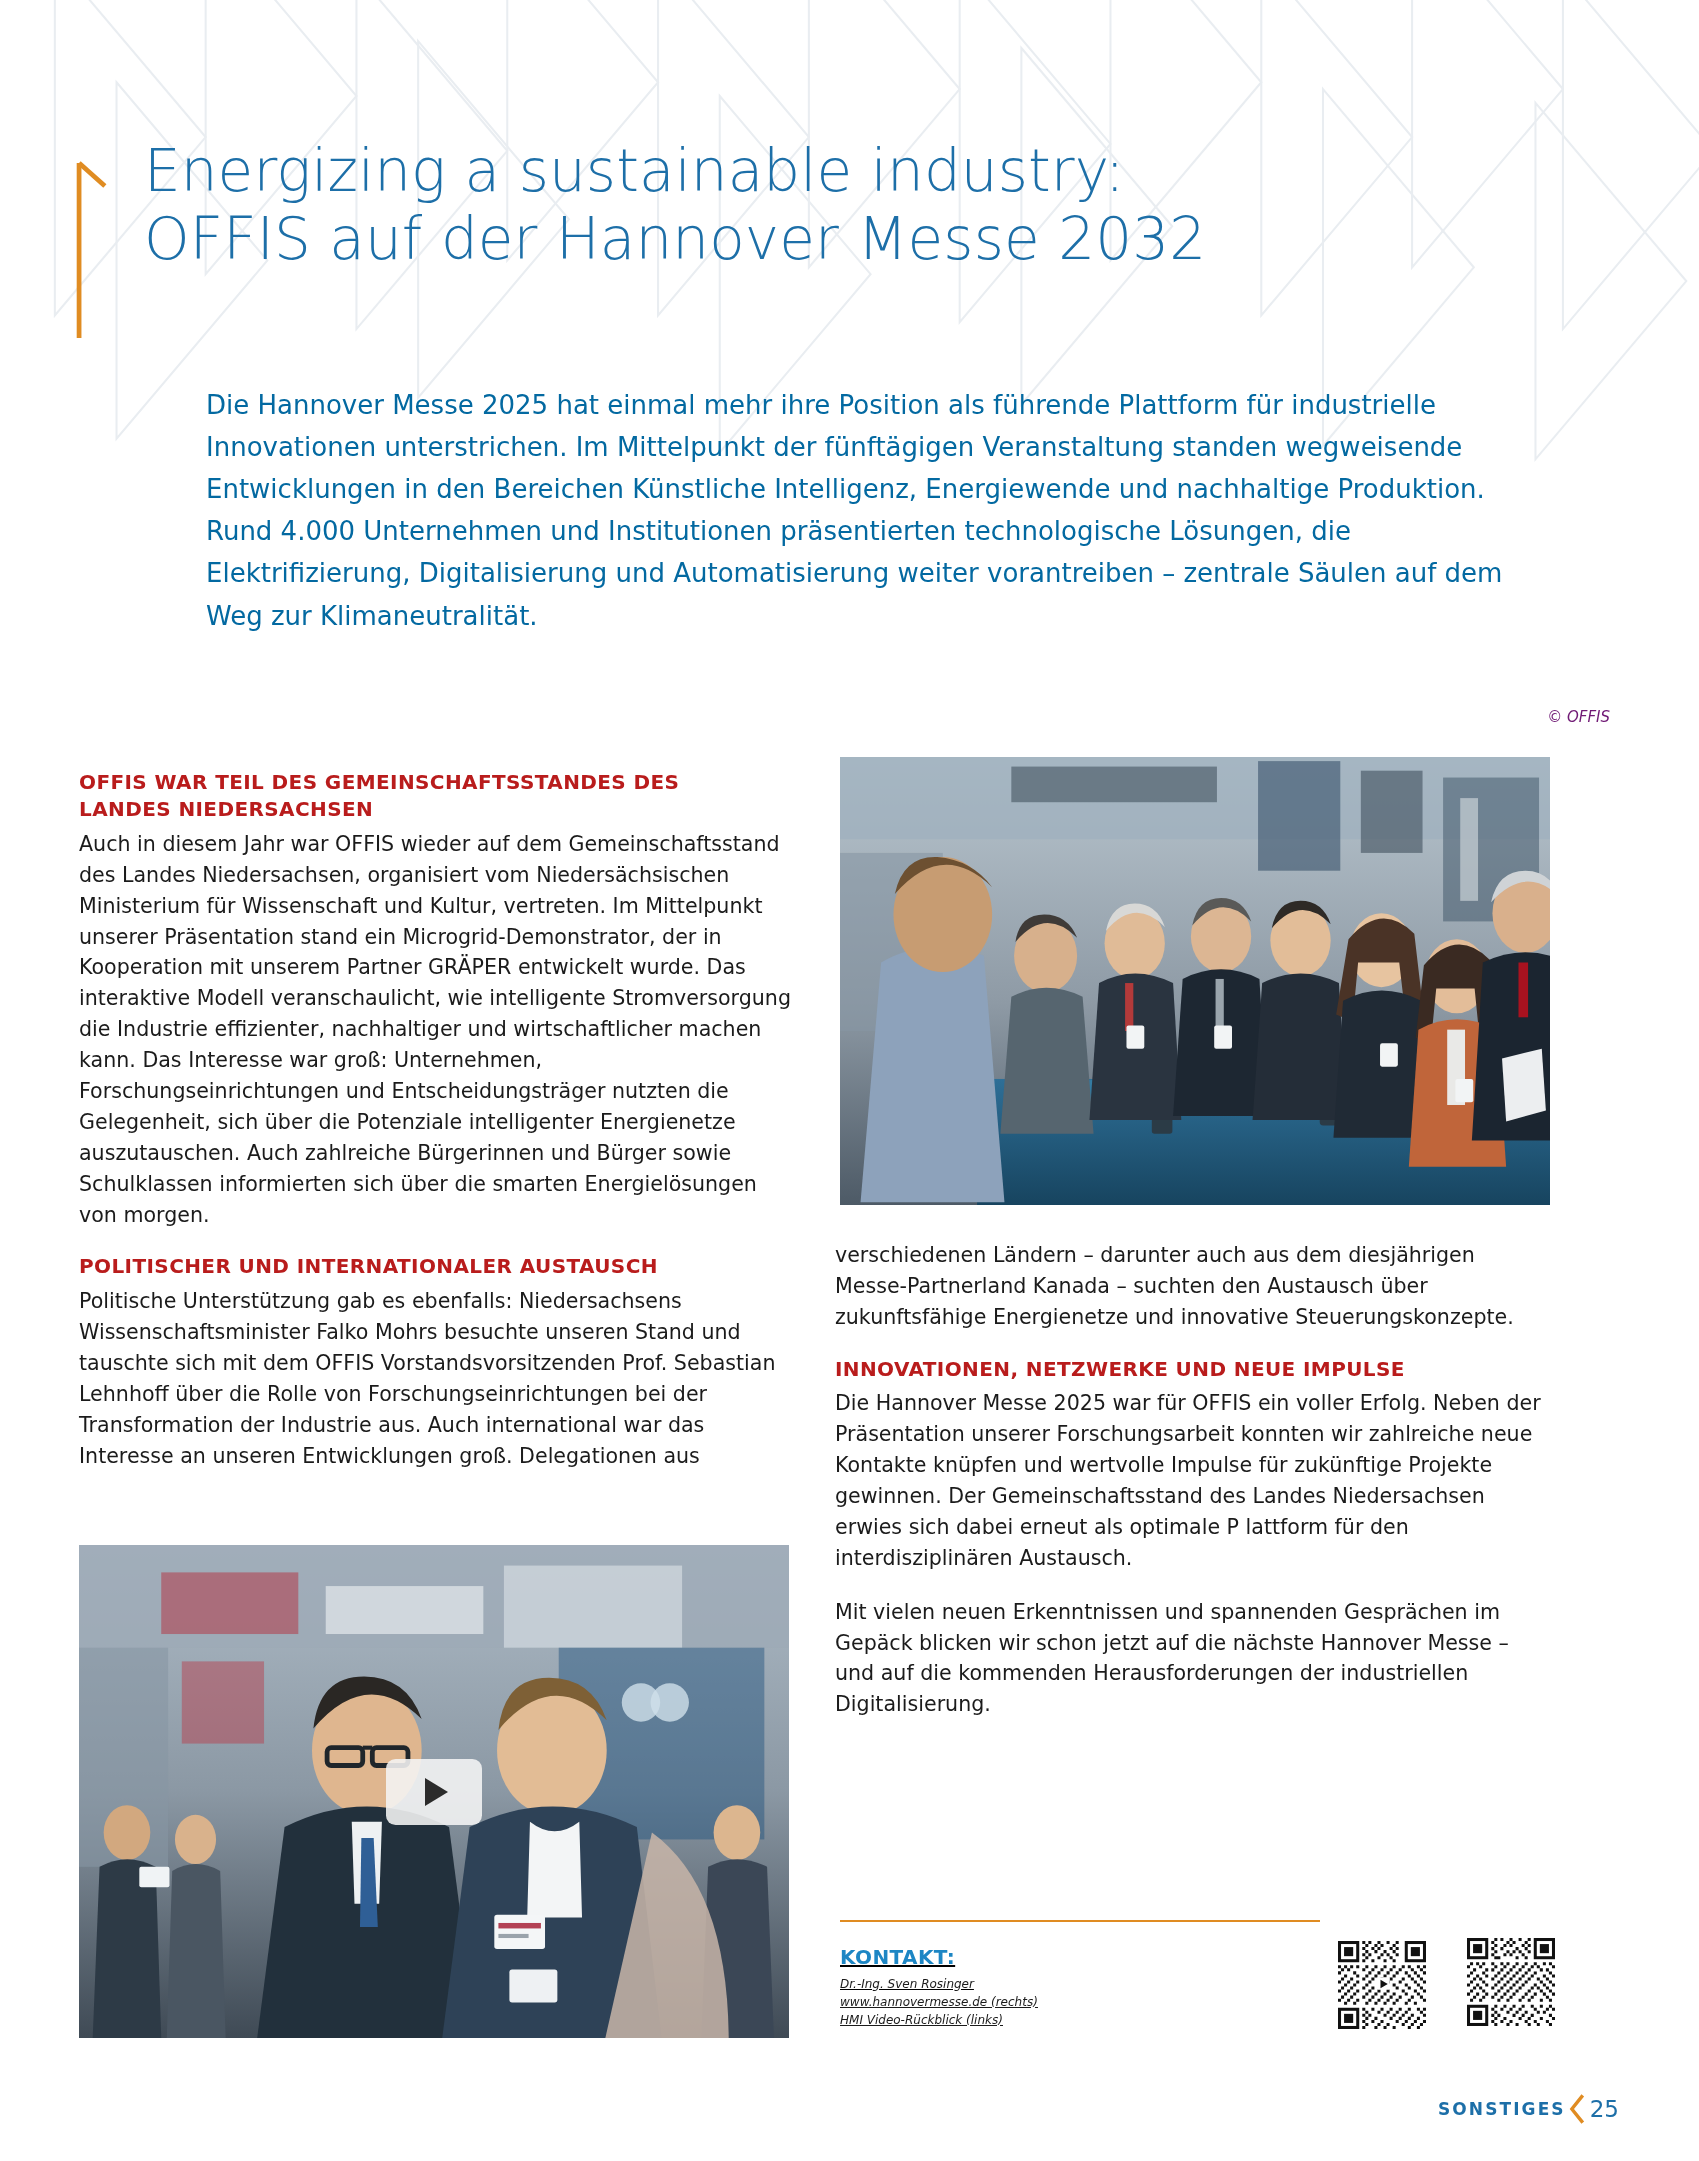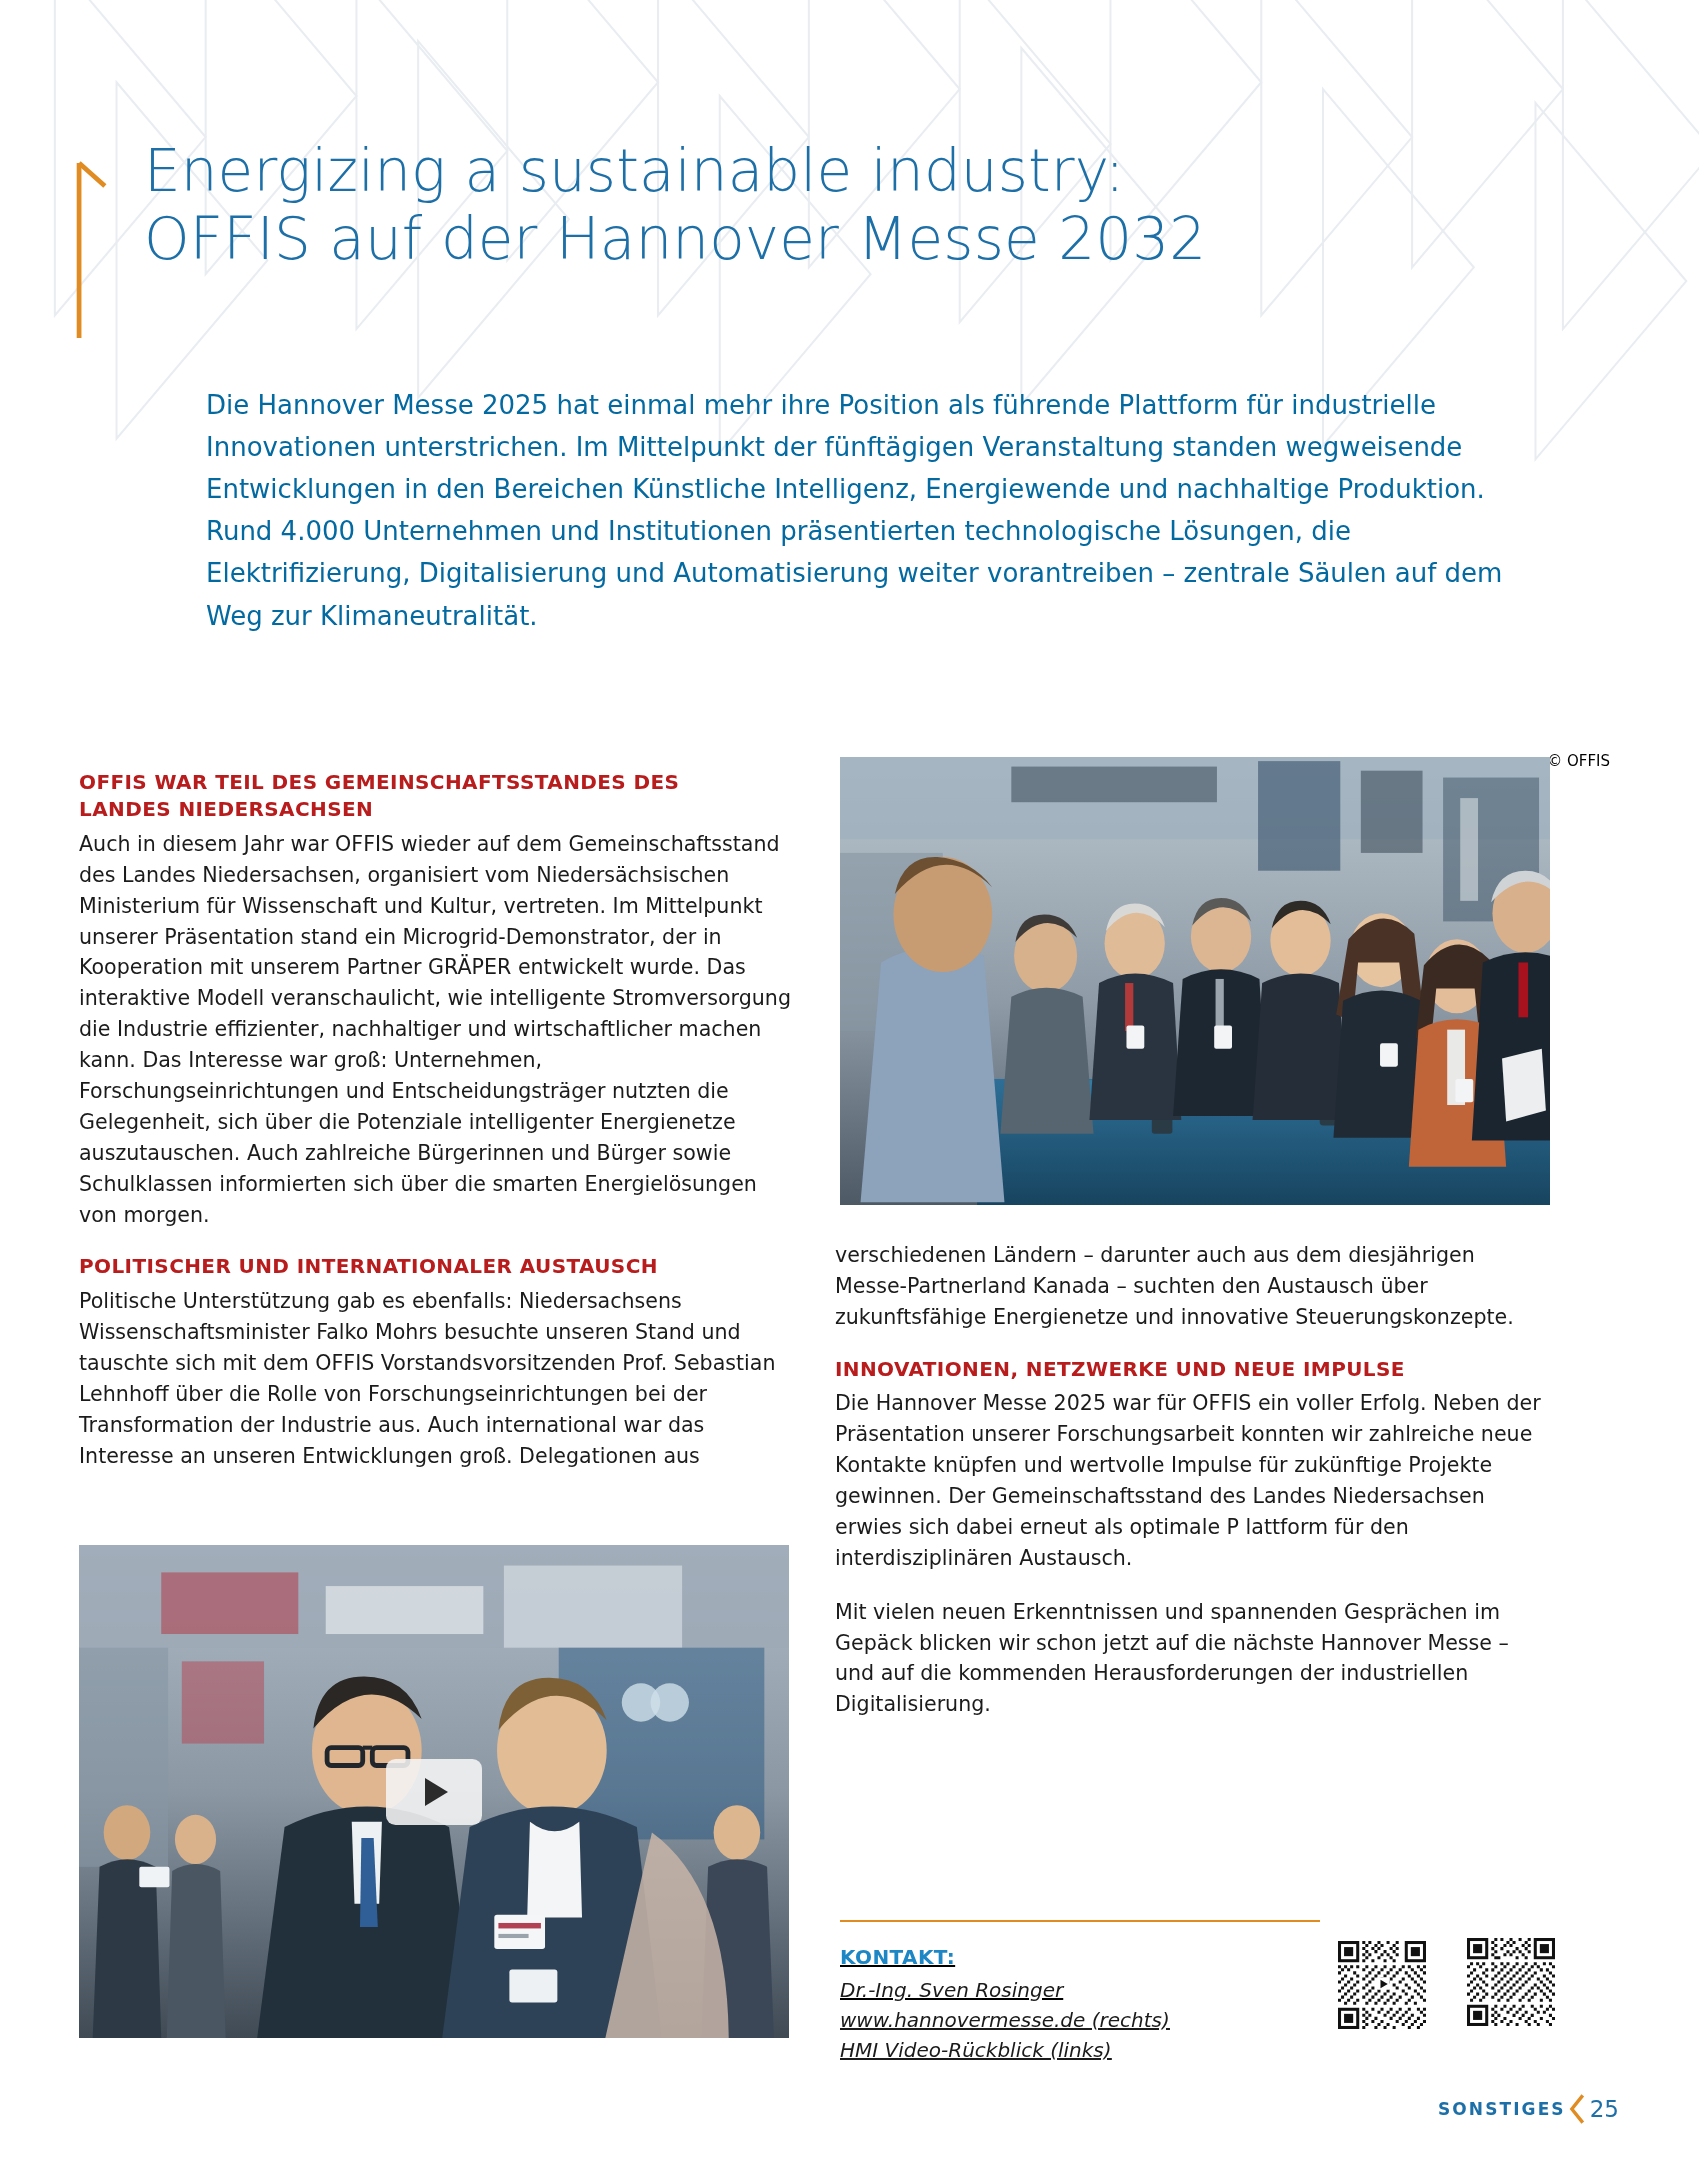--- a/index.html
+++ b/index.html
@@ -60,23 +60,24 @@
     font-size: 26px;
     line-height: 1.62;
     font-family: "DejaVu Sans", sans-serif;
     font-weight: 400;
   }
 
   
   #photo-credit {
     position: absolute;
     right: 90px;
-    top: 752px;
+    top: 708px;
     font-size: 15px;
-    color: #000000;
+    font-style: italic;
+    color: #701a75;
     font-family: "DejaVu Sans", sans-serif;
     text-align: right;
   }
 
   
   .col {
     position: absolute;
     width: 718px;
   }
   #col-left  { left: 79px;  top: 769px; }
@@ -161,21 +162,21 @@
   }
   #contact-label {
     color: #1d86c4;
     font-size: 20px;
     letter-spacing: 0.4px;
     font-weight: 600;
     font-family: "DejaVu Sans", sans-serif;
     margin-bottom: 5.5px;
   }
   .contact-line {
-    font-size: 20px;
+    font-size: 12px;
     font-style: italic;
     color: #1b1b1b;
     font-family: "DejaVu Sans", sans-serif;
     line-height: 1.5;
   }
   .contact-line.link { text-decoration: underline; }
 
   
   .qr {
     position: absolute;

